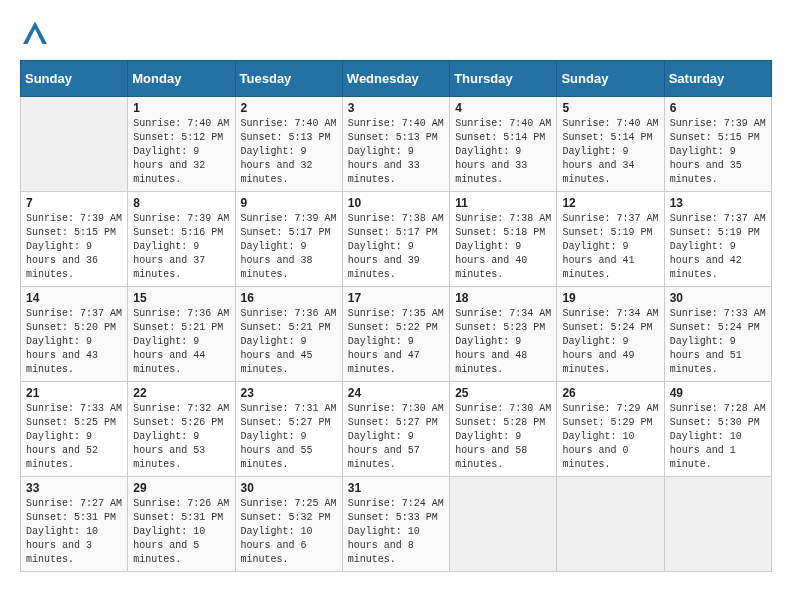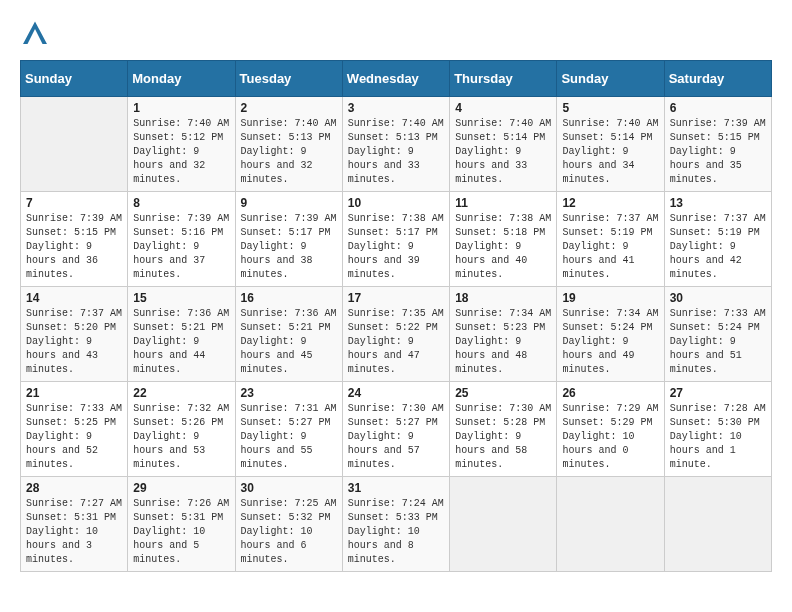--- a/index.html
+++ b/index.html
@@ -221,27 +221,27 @@
         </td>
         <td>
           <span class="day-number">25</span>
           <div class="day-info">Sunrise: 7:30 AM<br>Sunset: 5:28 PM<br>Daylight: 9 hours and 58 minutes.</div>
         </td>
         <td>
           <span class="day-number">26</span>
           <div class="day-info">Sunrise: 7:29 AM<br>Sunset: 5:29 PM<br>Daylight: 10 hours and 0 minutes.</div>
         </td>
         <td>
-          <span class="day-number">27</span>
+          <span class="day-number">49</span>
           <div class="day-info">Sunrise: 7:28 AM<br>Sunset: 5:30 PM<br>Daylight: 10 hours and 1 minute.</div>
         </td>
       </tr>
       <tr>
         <td>
-          <span class="day-number">28</span>
+          <span class="day-number">33</span>
           <div class="day-info">Sunrise: 7:27 AM<br>Sunset: 5:31 PM<br>Daylight: 10 hours and 3 minutes.</div>
         </td>
         <td>
           <span class="day-number">29</span>
           <div class="day-info">Sunrise: 7:26 AM<br>Sunset: 5:31 PM<br>Daylight: 10 hours and 5 minutes.</div>
         </td>
         <td>
           <span class="day-number">30</span>
           <div class="day-info">Sunrise: 7:25 AM<br>Sunset: 5:32 PM<br>Daylight: 10 hours and 6 minutes.</div>
         </td>

